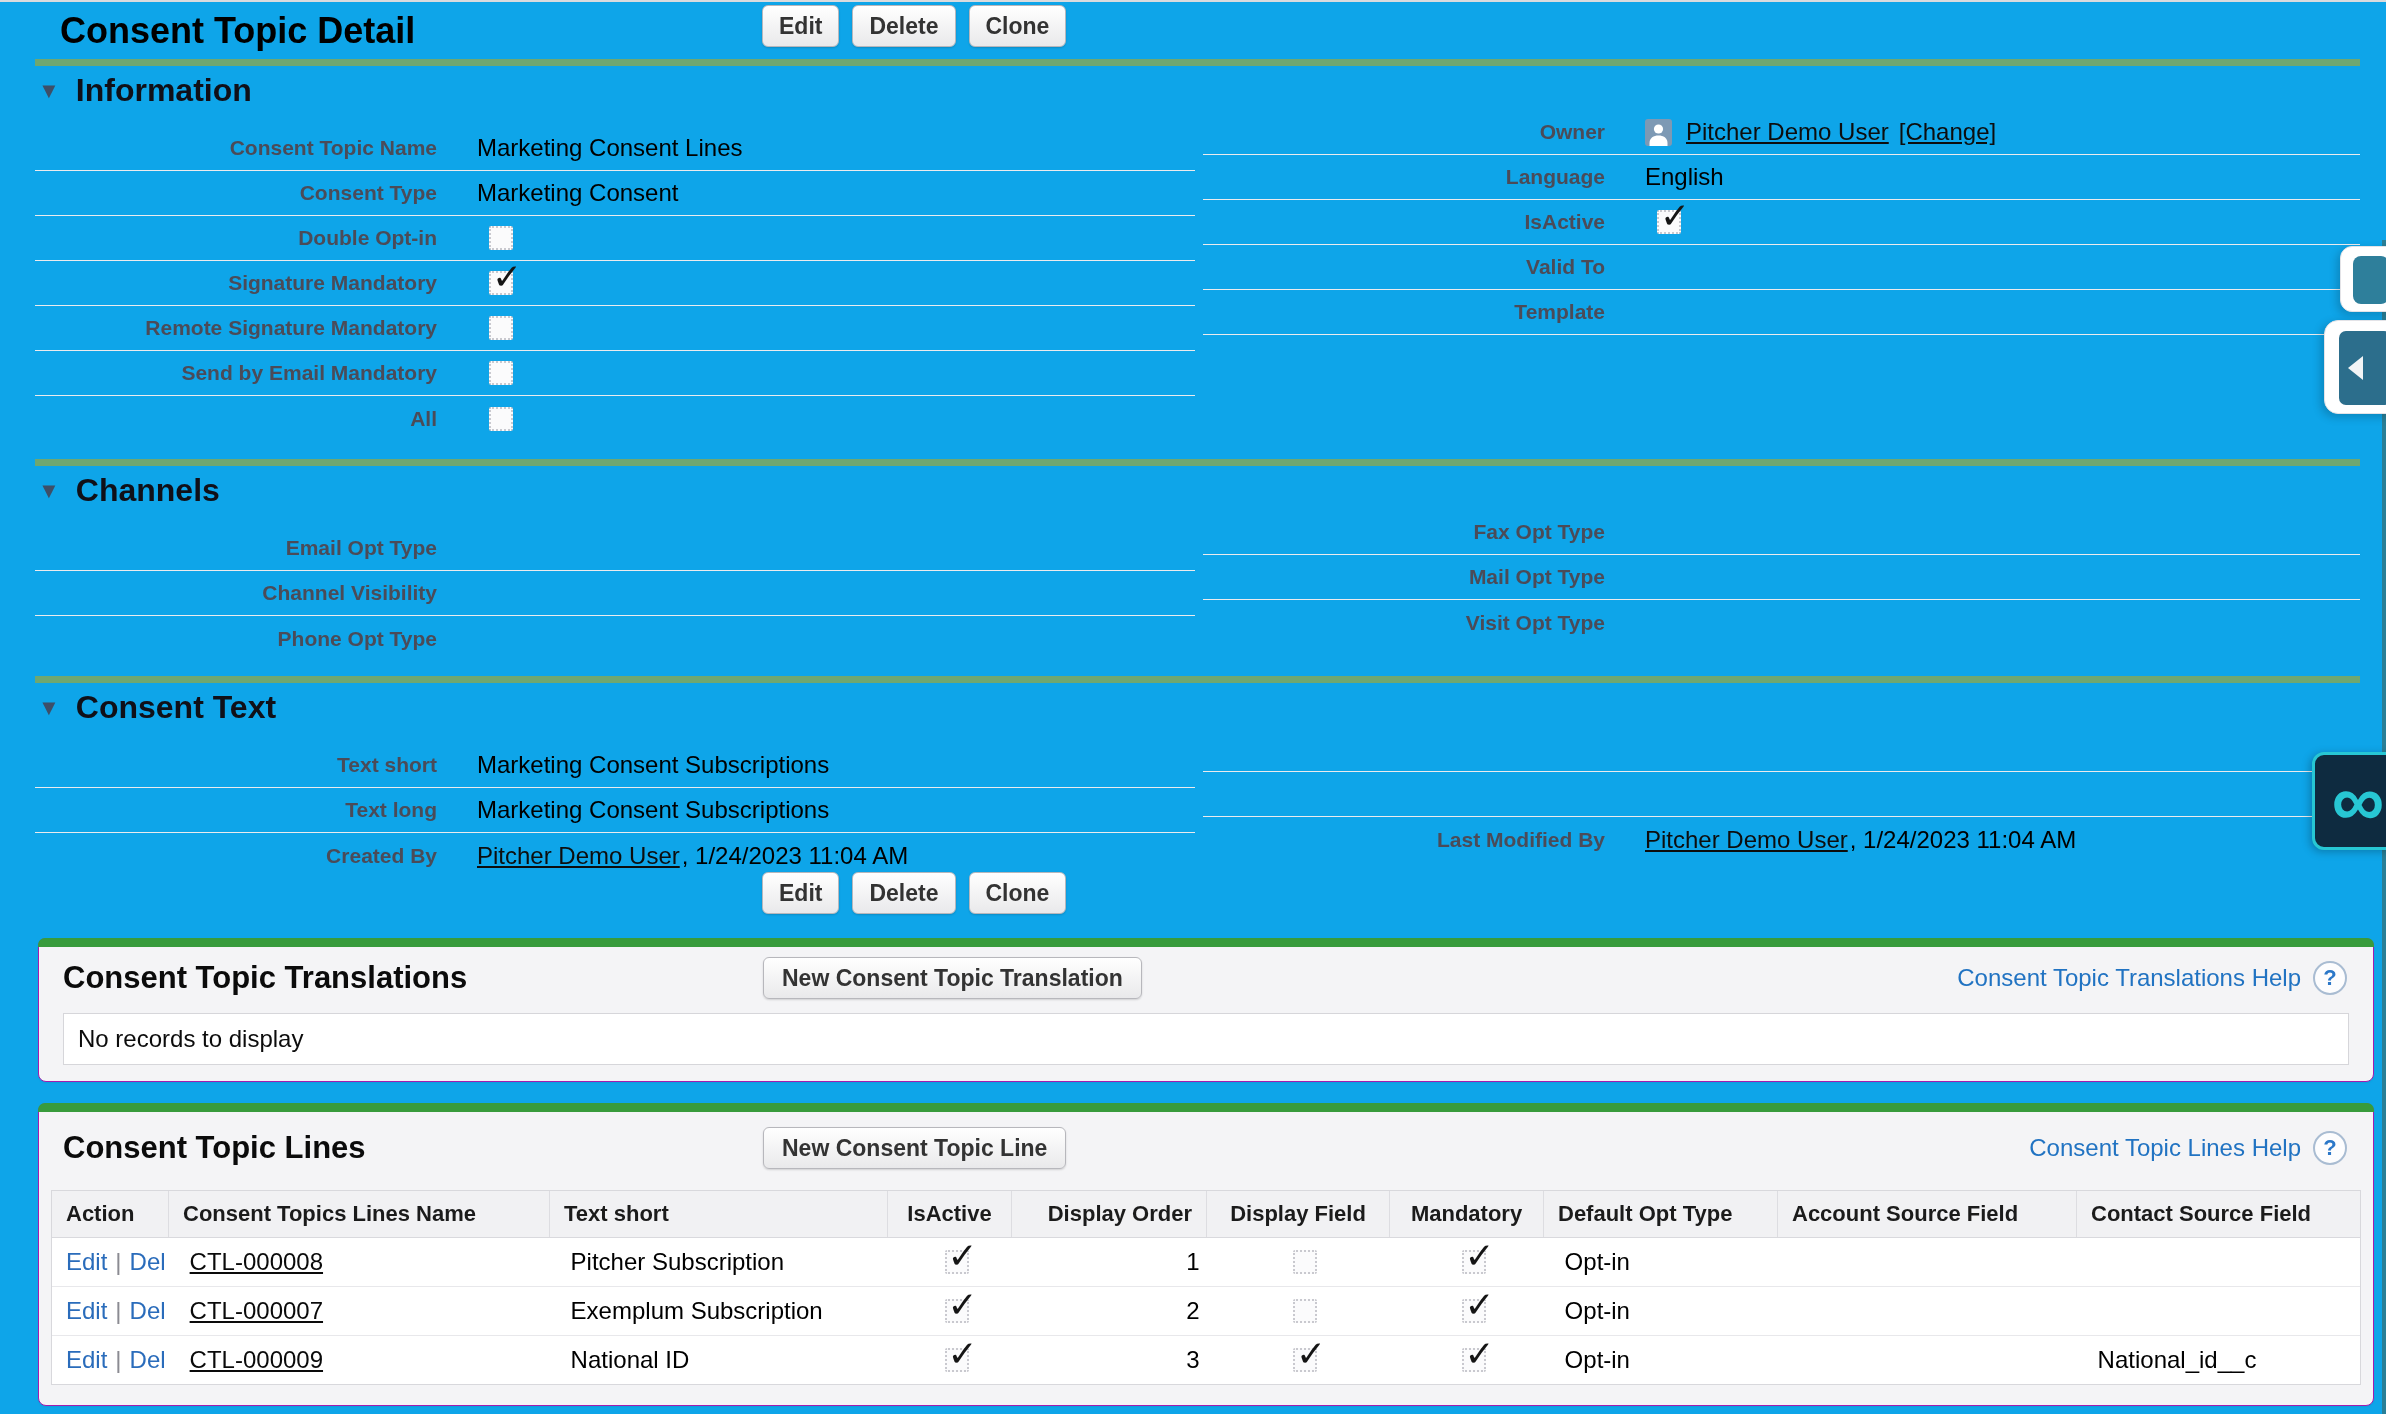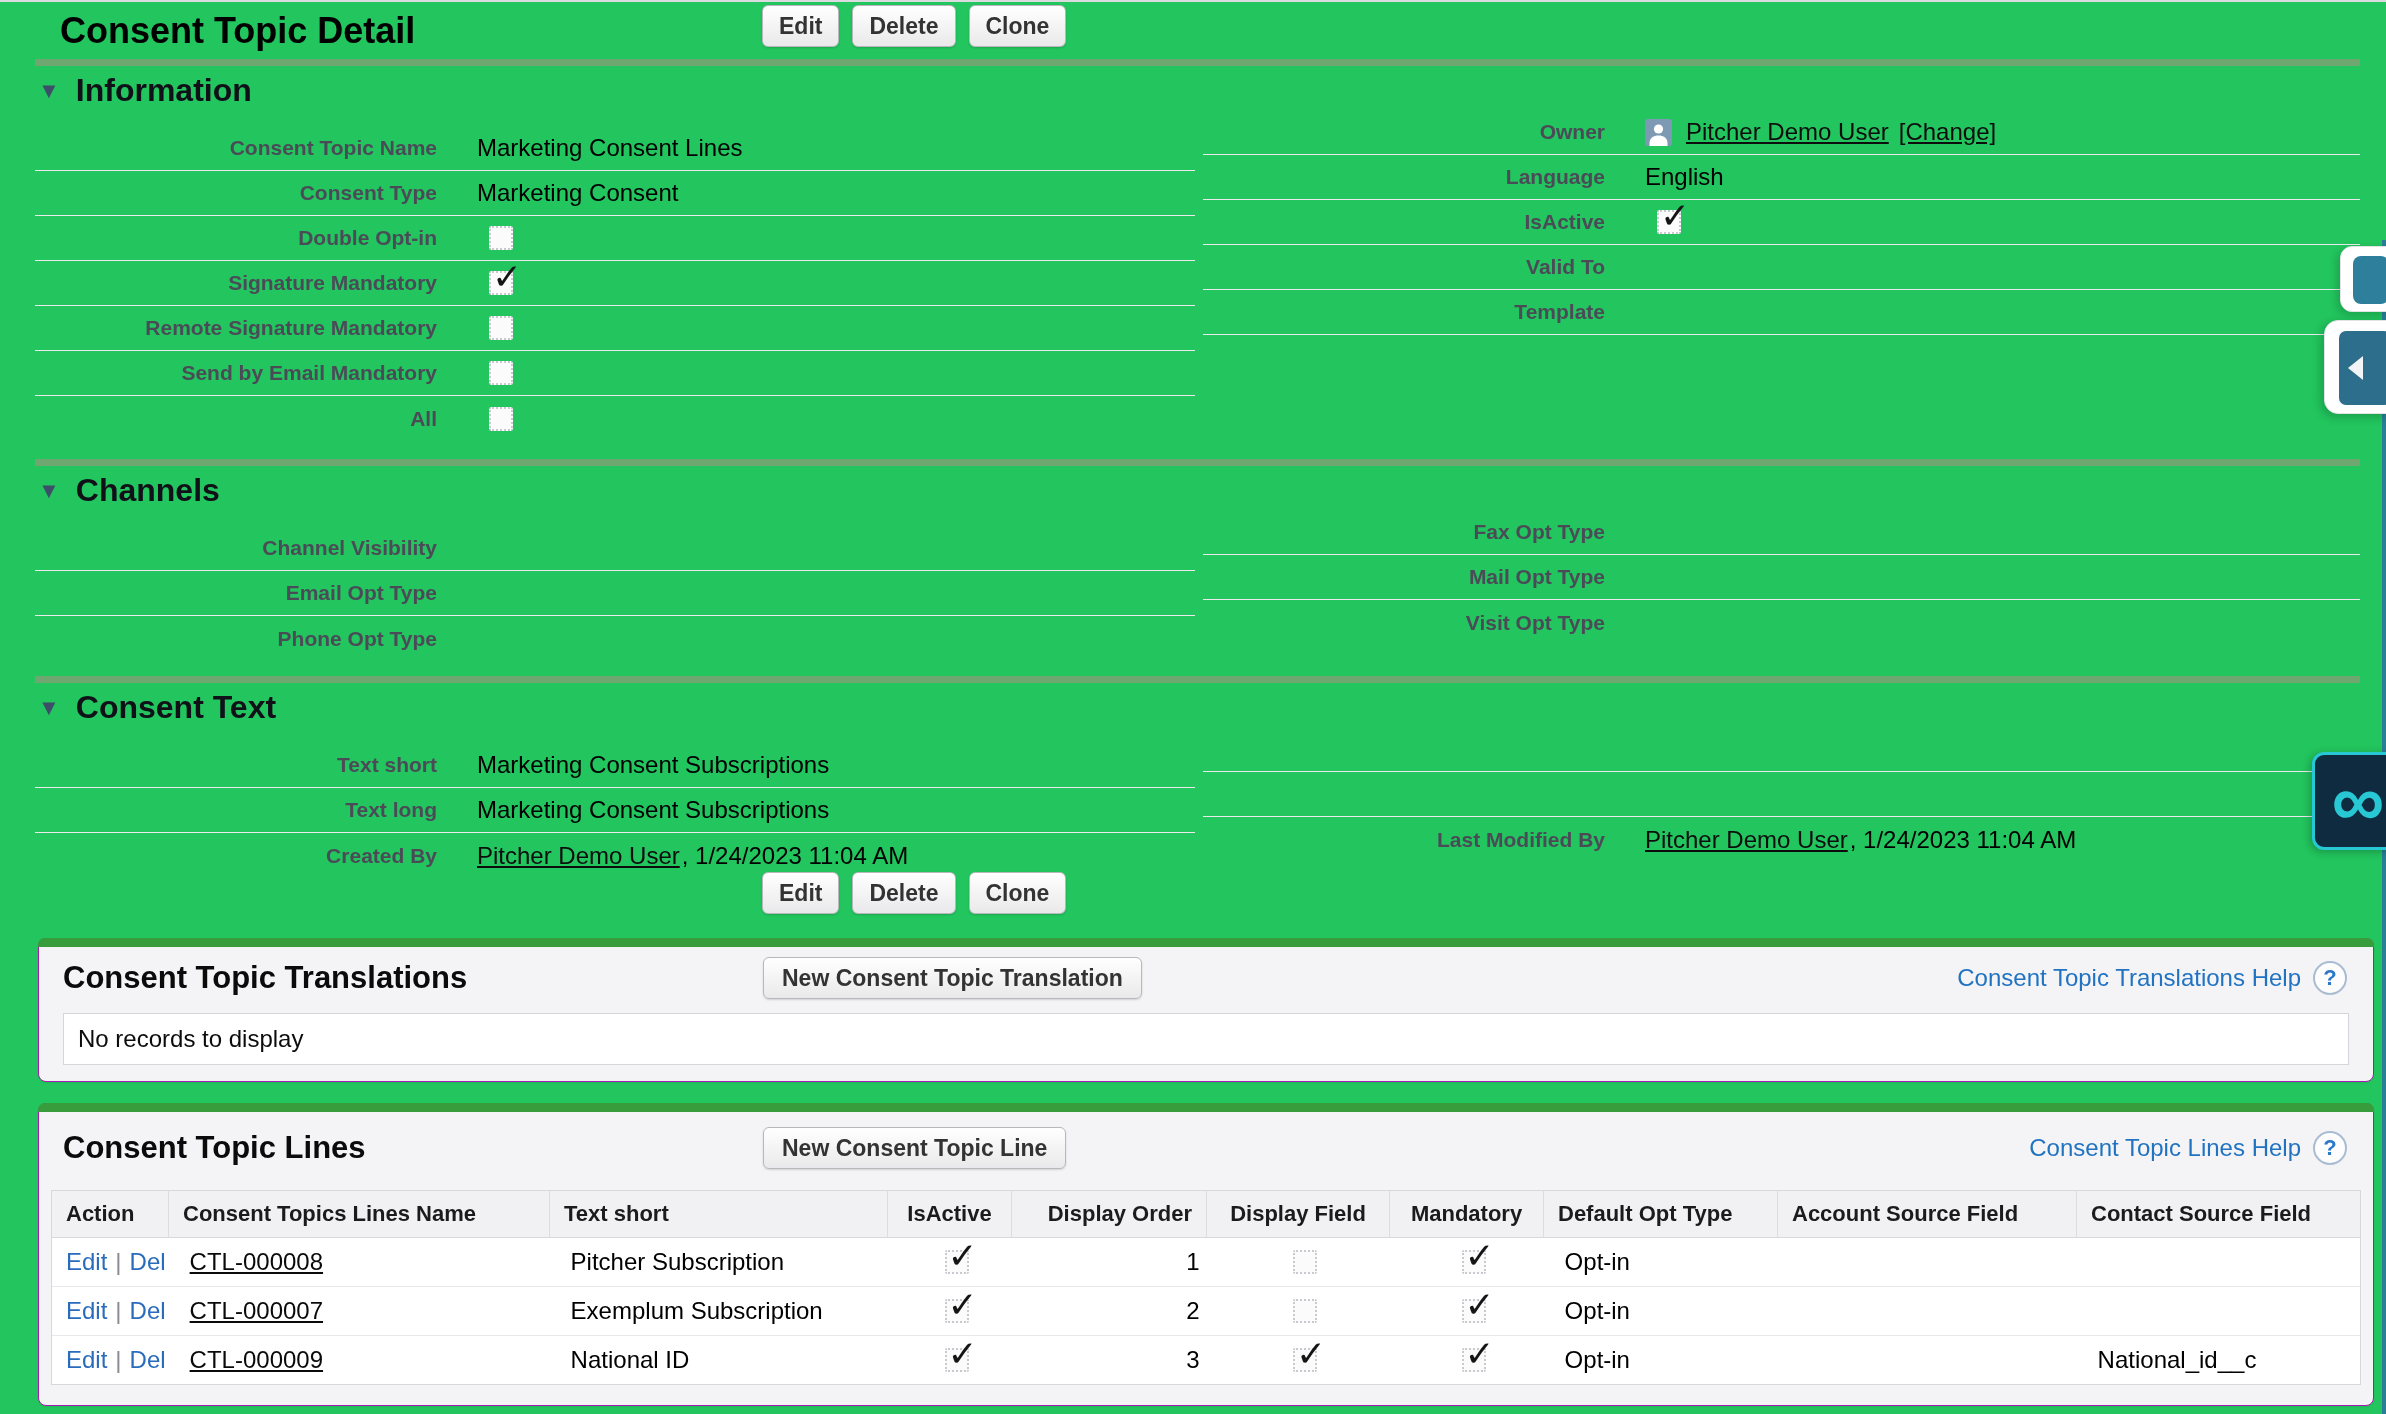--- a/index.html
+++ b/index.html
@@ -1,19 +1,19 @@
 <!DOCTYPE html>
 <html><head>
 <meta charset="utf-8">
 <style>
   * { margin:0; padding:0; box-sizing:border-box; }
   body { background:#fff; }
   #page {
     position:relative; width:2386px; height:1414px; overflow:hidden;
-    background:#22c55e; font-family:"Liberation Sans","DejaVu Sans",sans-serif; color:#000;
+    background:#0ea5e9; font-family:"Liberation Sans","DejaVu Sans",sans-serif; color:#000;
   }
   .toprule { position:absolute; left:0; top:0; width:2386px; height:2px; background:#d9dbde; }
 
   
   .page-title { position:absolute; left:60px; top:10px; font-size:36px; font-weight:bold; color:#000; }
   .toolbar { position:absolute; left:762px; display:flex; }
   .toolbar.tb-top { top:5px; }
   .toolbar.tb-bottom { top:872px; }
   .btn {
     height:42px; line-height:40px; padding:0 16px; margin-right:13px;
@@ -190,25 +190,25 @@
   </div>
 
   <div class="rule" style="top:459px;"></div>
   <div class="sechead" style="top:472px;">
     <span class="twisty">▼</span>
     <span>Channels</span>
   </div>
   <div class="cols" style="top:510px; height:140px;">
     <div class="colL">
       <div class="row">
+        <span class="lbl">Email Opt Type</span>
+        <span class="val"></span>
+      </div>
+      <div class="row">
         <span class="lbl">Channel Visibility</span>
-        <span class="val"></span>
-      </div>
-      <div class="row">
-        <span class="lbl">Email Opt Type</span>
         <span class="val"></span>
       </div>
       <div class="row nb">
         <span class="lbl">Phone Opt Type</span>
         <span class="val"></span>
       </div>
     </div>
     <div class="colR">
       <div class="row">
         <span class="lbl">Fax Opt Type</span>

